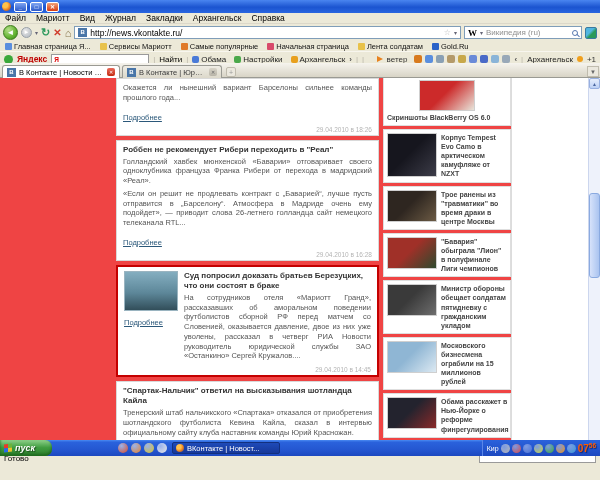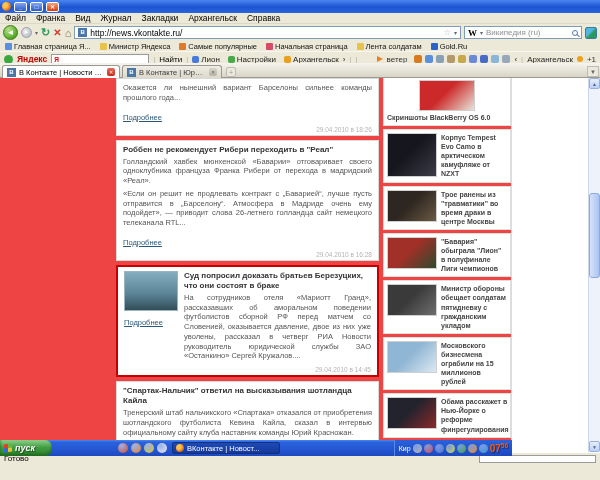--- a/index.html
+++ b/index.html
@@ -76,21 +76,21 @@
   .sitem.stack .sthumb{width:56px;height:31px;margin:0 auto 2px auto}
   .sitem.tall .sthumb{height:44px}
   .scap{font-size:7px;font-weight:bold;color:#444;line-height:1.3}
   
   .vscroll{position:absolute;right:0;top:0;width:12px;height:374px;background:#eef2fb;border-left:1px solid #ccd6ee}
   .sarrow{position:absolute;left:0;width:11px;height:11px;background:linear-gradient(#e6eefc,#bcd0f4);border:1px solid #98b0e0;border-radius:2px;color:#4a66a0;font-size:5px;line-height:10px;text-align:center}
   .sthmb{position:absolute;left:0;top:115px;width:11px;height:85px;background:linear-gradient(90deg,#d6e2fa,#aac4f0);border:1px solid #8aaae0;border-radius:3px}
   
   .statusbar{left:0;top:452px;width:600px;height:12px;background:#ece9d8;border-top:1px solid #fff;display:flex;align-items:center;padding:0 4px;font-size:8px;color:#000}
   .statfield{position:absolute;right:4px;top:2px;width:117px;height:8px;background:#fff;border:1px solid #9a9a9a}
-  .taskbar{left:0;top:440px;width:512px;height:16px;background:linear-gradient(#4a8af2 0%,#2a62dc 14%,#2456d0 62%,#1c48c0 100%)}
+  .taskbar{left:0;top:440px;width:600px;height:16px;background:linear-gradient(#4a8af2 0%,#2a62dc 14%,#2456d0 62%,#1c48c0 100%)}
   .startbtn{position:absolute;left:0;top:0;height:16px;width:52px;background:linear-gradient(#8ed08a 0%,#3f9c3f 48%,#2f7f2f 100%);border-radius:0 7px 7px 0;display:flex;align-items:center;gap:3px;padding:0 8px 0 4px;color:#fff;font-style:italic;font-weight:bold;font-size:9px;text-shadow:1px 1px 1px #1a4a1a;box-shadow:inset 0 -2px 3px #1e6a1e}
   .flag{width:8px;height:8px;display:grid;grid-template-columns:4px 4px;grid-template-rows:4px 4px;transform:skewY(-6deg)}
   .flag span:nth-child(1){background:#e83a2a}.flag span:nth-child(2){background:#6ab43a}
   .flag span:nth-child(3){background:#2a6ae8}.flag span:nth-child(4){background:#e8c22a}
   .ql{position:absolute;left:118px;top:3px;display:flex;gap:3px;align-items:center}
   .qlico{width:10px;height:10px;border-radius:50%}
   .taskbtn{position:absolute;left:172px;top:2px;width:108px;height:12px;background:linear-gradient(#1e4ab8,#16389a);border:1px solid #12307e;border-radius:2px;display:flex;align-items:center;gap:3px;padding:0 3px;color:#fff;font-size:7.5px;white-space:nowrap;overflow:hidden}
   .ffico{width:8px;height:8px;border-radius:50%;background:radial-gradient(circle at 35% 35%,#ffc14a 30%,#e87a1e 60%,#2a4a9a 100%);flex:0 0 auto}
   .tray{position:absolute;right:0;top:0;height:16px;display:flex;align-items:center;gap:2px;padding:0 4px;background:linear-gradient(#2a62dc,#1c48c0);border-left:1px solid #5a86e8}
   .lang{color:#fff;font-size:7px}
@@ -103,21 +103,21 @@
 
 <div class="abs titlebar">
   <span class="app-ico"></span>
   <span class="winbtn">_</span>
   <span class="winbtn">□</span>
   <span class="winbtn close">✕</span>
 </div>
 
 <div class="abs menubar" id="menubar">
     <span>Файл</span>
-    <span>Франка</span>
+    <span>Мариотт</span>
     <span>Вид</span>
     <span>Журнал</span>
     <span>Закладки</span>
     <span>Архангельск</span>
     <span>Справка</span>
   </div>
 
 <div class="abs navbar">
   <span class="backbtn">◄</span>
   <span class="fwdbtn">►</span>
@@ -140,21 +140,21 @@
   <span class="tool-ico"></span>
 </div>
 
 <div class="abs bmbar" id="bmbar">
     <span class="bmitem">
       <span class="bmico" style="background: rgb(90, 142, 222);"></span>
       <span>Главная страница Я...</span>
     </span>
     <span class="bmitem">
       <span class="bmico" style="background: rgb(232, 194, 74);"></span>
-      <span>Министр Яндекса</span>
+      <span>Сервисы Мариотт</span>
     </span>
     <span class="bmitem">
       <span class="bmico" style="background: rgb(224, 122, 42);"></span>
       <span>Самые популярные</span>
     </span>
     <span class="bmitem">
       <span class="bmico" style="background: rgb(216, 74, 106);"></span>
       <span>Начальная страница</span>
     </span>
     <span class="bmitem">
@@ -172,21 +172,21 @@
   <span class="ybrand">Яндекс</span>
   <span class="yinput">
     <span class="yglyph">Я</span>
   </span>
   <span class="ysep">|</span>
   <span>Найти</span>
   <span class="ysep">|</span>
   <span id="ybtns" style="display:flex;gap:8px">
       <span class="ybtn">
         <span class="ybico" style="background: rgb(74, 122, 216);"></span>
-        <span>Лион</span>
+        <span>Обама</span>
       </span>
       <span class="ybtn">
         <span class="ybico" style="background: rgb(74, 168, 74);"></span>
         <span>Настройки</span>
       </span>
       <span class="ybtn">
         <span class="ybico" style="background: rgb(232, 160, 30);"></span>
         <span>Архангельск</span>
       </span>
     </span>

